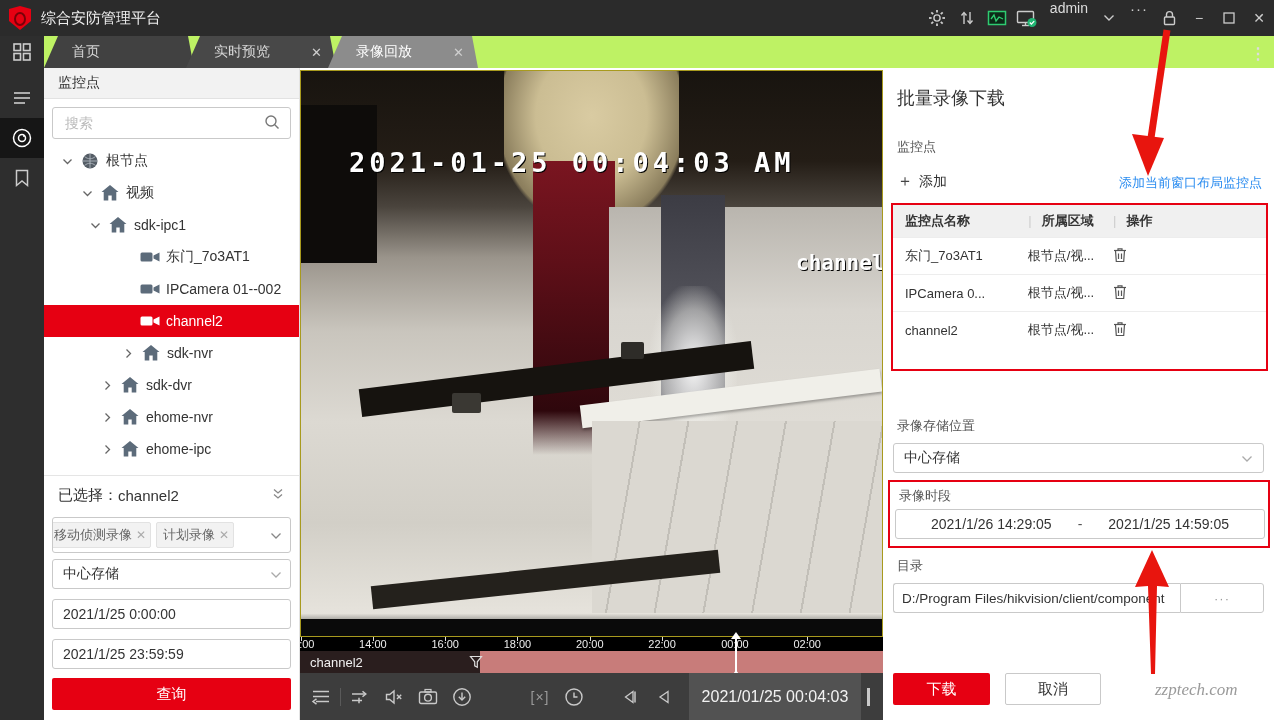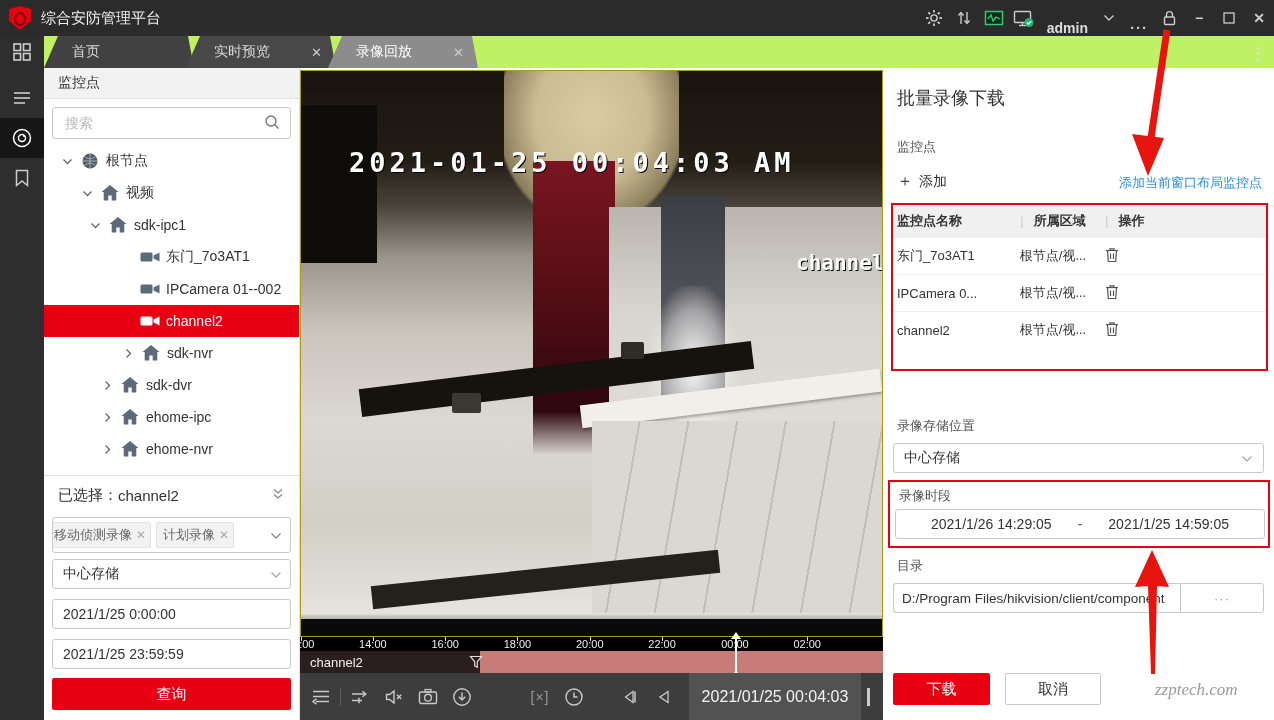--- a/index.html
+++ b/index.html
@@ -5,21 +5,21 @@
   html,body{margin:0;padding:0;background:#fff;}
   #app{position:relative;width:1274px;height:720px;overflow:hidden;
        font-family:"Liberation Sans",sans-serif;background:#fff;font-size:14px;color:#333;}
   
   .titlebar{position:absolute;left:0;top:0;width:1274px;height:36px;background:#2b2b2b;
             display:flex;align-items:center;}
   .logo{width:22px;height:24px;margin:0 10px 0 9px;background:var(--accent);
         clip-path:polygon(50% 0,100% 12%,100% 62%,50% 100%,0 62%,0 12%);position:relative;}
   .logo::after{content:"";position:absolute;left:5px;top:6px;width:8px;height:10px;border:2px solid #7a0008;border-radius:50%;}
   .app-title{color:#eee;font-size:15px;}
-  .tb-right{margin-left:auto;display:flex;align-items:flex-end;height:100%;font-weight:bold;}
+  .tb-right{margin-left:auto;display:flex;align-items:flex-start;height:100%;}
   .tb-ic{width:30px;height:36px;display:flex;align-items:center;justify-content:center;color:#ccc;}
   .tb-user{color:#ddd;font-size:14px;margin:0 6px 0 8px;}
   .tb-dots{color:#ccc;font-size:15px;letter-spacing:1px;margin:0 6px;}
   .winbtn{width:30px;height:36px;display:flex;align-items:center;justify-content:center;color:#ccc;font-size:14px;}
   
   .tabbar{position:absolute;left:44px;top:36px;width:1230px;height:32px;background:#bef264;display:flex;}
   .tab{height:32px;display:flex;align-items:center;padding:0 14px 0 28px;color:#d6d6d6;font-size:14px;
        clip-path:polygon(14px 0,calc(100% - 6px) 0,100% 100%,0 100%);margin-left:-8px;min-width:150px;box-sizing:border-box;}
   .tab:first-child{margin-left:0;}
   .tab .close{margin-left:auto;padding-left:40px;color:#cfcfcf;font-size:13px;}
@@ -96,21 +96,21 @@
   .panel{position:absolute;left:883px;top:68px;width:391px;height:488px;background:#fff;}
   .p-title{position:absolute;left:14px;top:18px;font-size:18px;color:#333;}
   .p-sec{position:absolute;left:14px;top:70px;font-size:13px;color:#555;}
   .p-add{position:absolute;left:14px;top:103px;font-size:14px;color:#333;display:flex;align-items:center;cursor:pointer;}
   .p-add .plus{font-size:16px;margin-right:6px;color:#444;}
   .p-link{position:absolute;right:12px;top:106px;font-size:13px;color:var(--link);cursor:pointer;}
   .redbox{position:absolute;border:2px solid var(--accent);box-sizing:border-box;}
   .tblbox{left:8px;top:135px;width:377px;height:168px;}
   .tbl-head{display:flex;height:32px;background:#f0f0f0;align-items:center;font-size:13px;color:#333;font-weight:bold;}
   .tbl-row{display:flex;height:36px;align-items:center;font-size:13px;color:#333;border-top:1px solid #ededed;}
-  .c1{width:104px;padding-left:4px;}
+  .c1{width:104px;padding-left:12px;}
   .c2{width:100px;padding-left:2px;text-align:center;}
   .c3{flex:1;padding-left:2px;}
   .hd-sep{color:#ccc;font-weight:normal;margin-right:10px;}
   .p-label{position:absolute;left:14px;font-size:13px;color:#555;}
   .p-select{position:absolute;left:10px;top:375px;width:371px;height:30px;border:1px solid #c9c9c9;border-radius:3px;
             display:flex;align-items:center;padding:0 10px;font-size:14px;color:#333;box-sizing:border-box;}
   .p-select .dd{margin-left:auto;}
   .periodbox{left:5px;top:412px;width:382px;height:68px;}
   .period-input{position:absolute;left:5px;top:27px;width:370px;height:30px;border:1px solid #c9c9c9;border-radius:3px;
                 display:flex;align-items:center;justify-content:center;font-size:14px;color:#333;box-sizing:border-box;}
@@ -360,34 +360,34 @@
           <span class="chev">
             <svg width="11" height="11" viewBox="0 0 11 11">
               <polyline points="3.5,1.5 7.5,5.5 3.5,9.5" fill="none" stroke="#666" stroke-width="1.3"></polyline>
             </svg>
           </span>
           <span class="ticon">
             <svg width="18" height="16" viewBox="0 0 18 16">
               <path d="M9 0 L0.5 7 H2.7 v8.5 h4.6 v-5 h3.4 v5 h4.6 V7 h2.2 z" fill="#5c6b7a"></path>
             </svg>
           </span>
-          <span class="tlabel">ehome-ipc</span>
+          <span class="tlabel">ehome-nvr</span>
         </div>
         <div class="tree-row" style="padding-left: 52px;">
           <span class="chev">
             <svg width="11" height="11" viewBox="0 0 11 11">
               <polyline points="3.5,1.5 7.5,5.5 3.5,9.5" fill="none" stroke="#666" stroke-width="1.3"></polyline>
             </svg>
           </span>
           <span class="ticon">
             <svg width="18" height="16" viewBox="0 0 18 16">
               <path d="M9 0 L0.5 7 H2.7 v8.5 h4.6 v-5 h3.4 v5 h4.6 V7 h2.2 z" fill="#5c6b7a"></path>
             </svg>
           </span>
-          <span class="tlabel">ehome-nvr</span>
+          <span class="tlabel">ehome-ipc</span>
         </div>
       </div>
     <div class="tree-divider"></div>
     <div class="sel-row">
       <span>已选择：</span>
       <span>channel2</span>
       <span class="sel-chev">
         <svg width="14" height="14" viewBox="0 0 14 14">
             <g fill="none" stroke="#888" stroke-width="1.3">
               <polyline points="3,2.5 7,6 11,2.5"></polyline>

